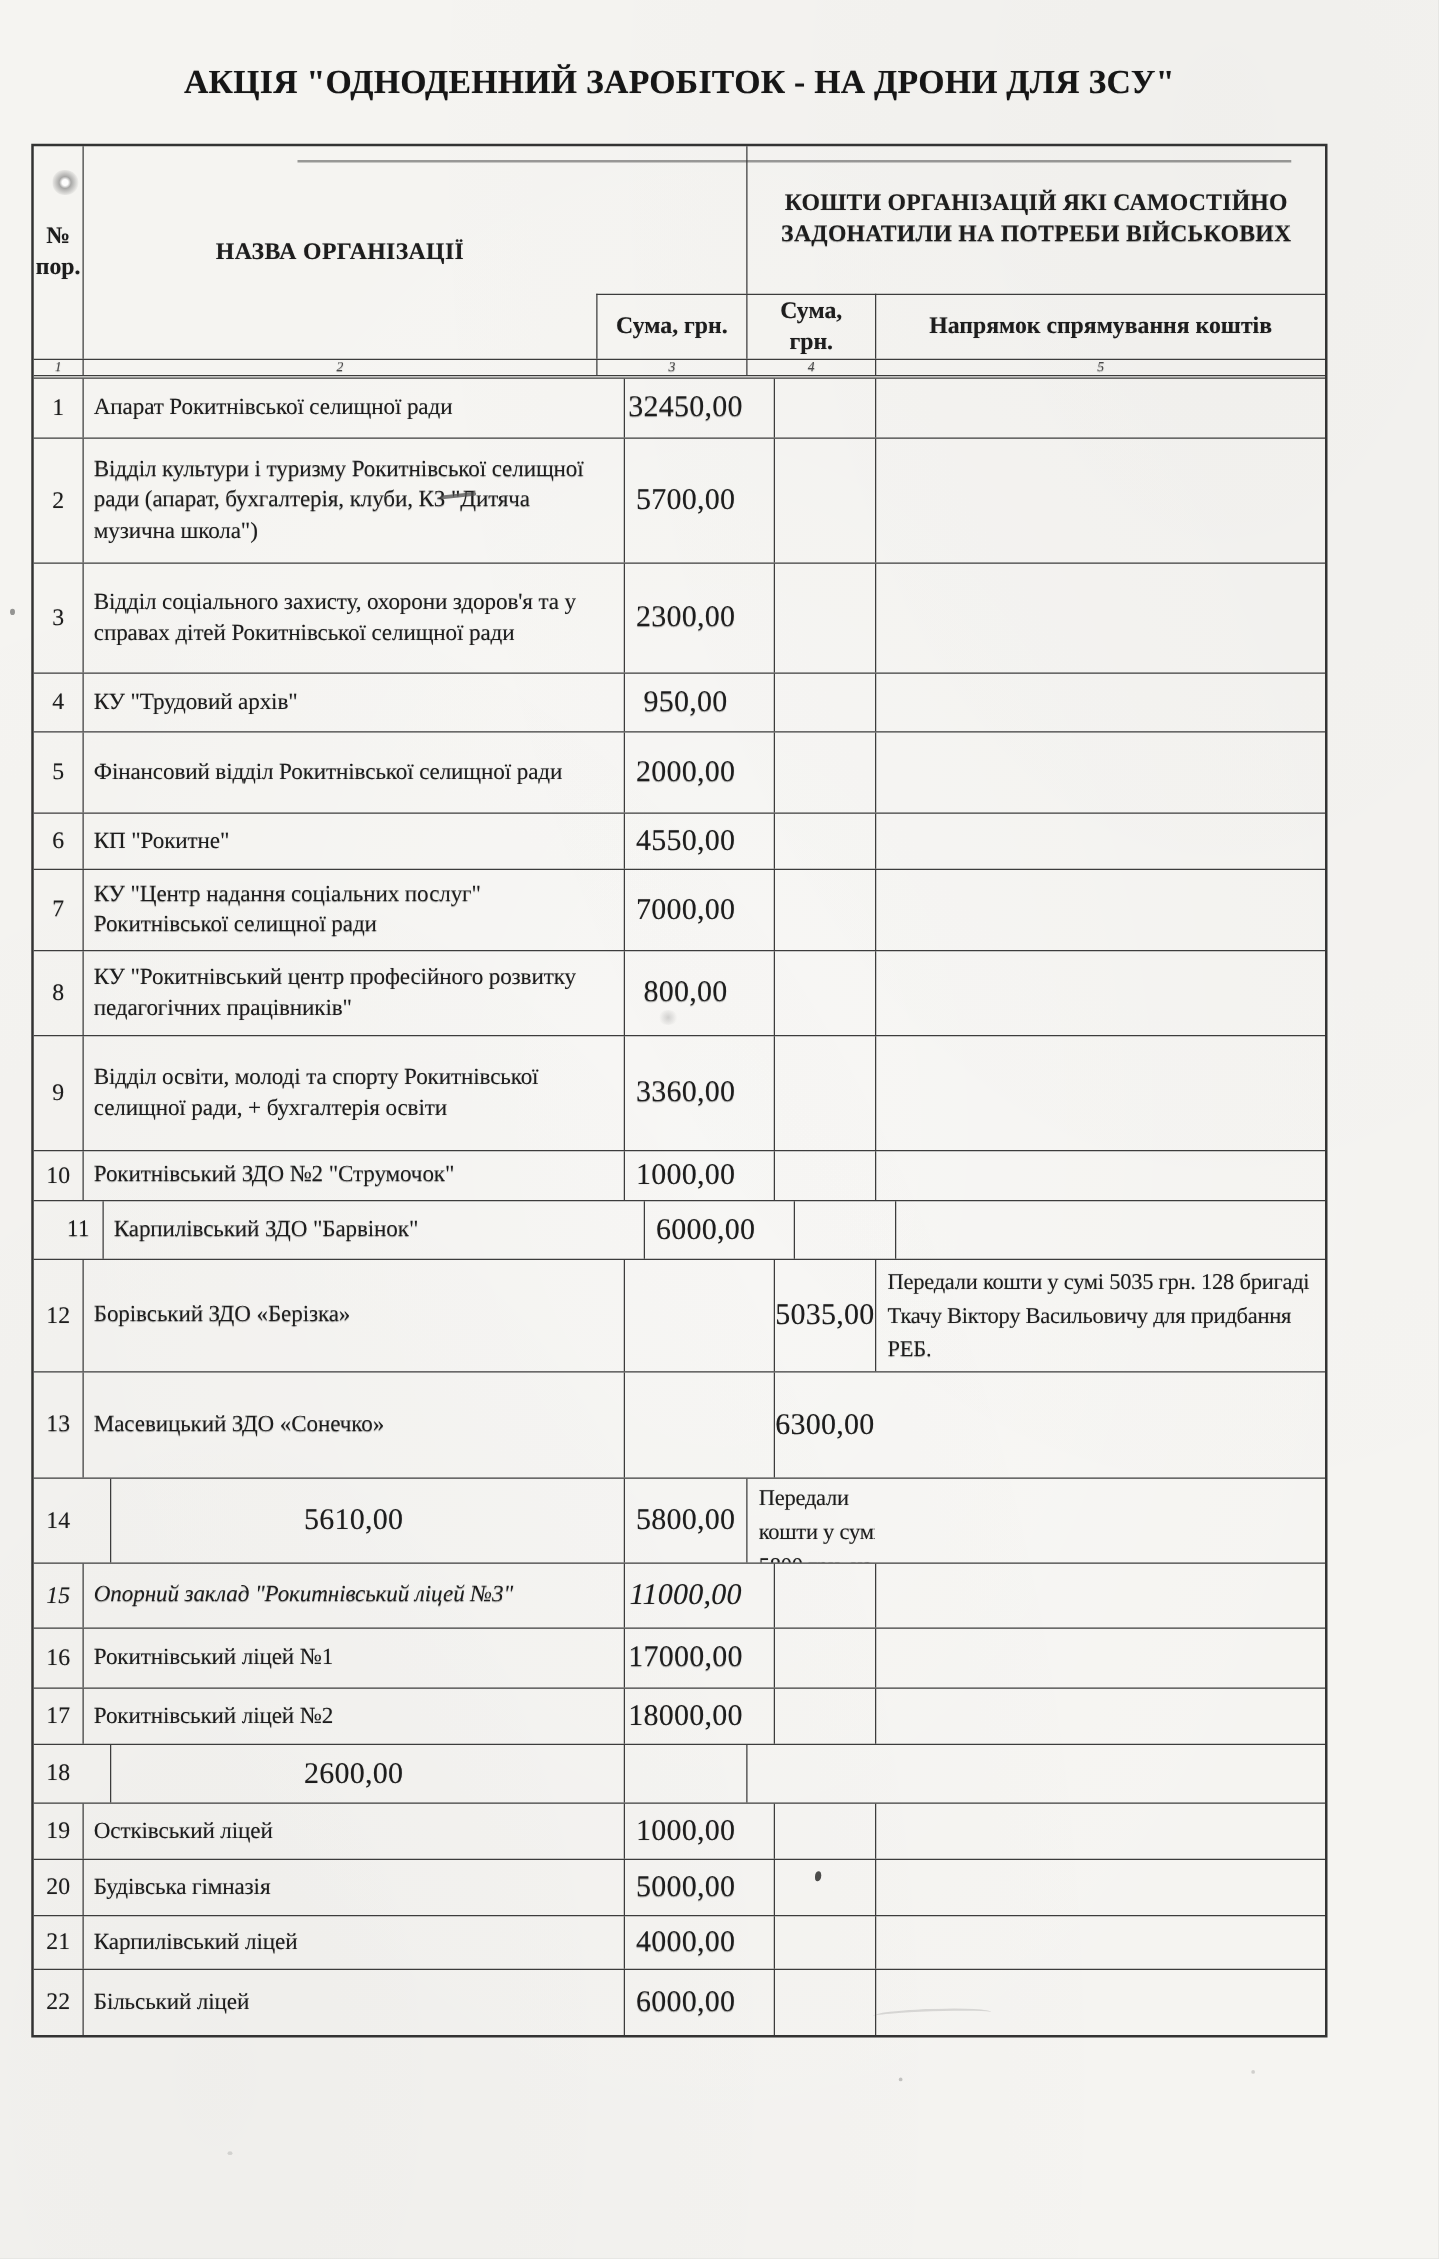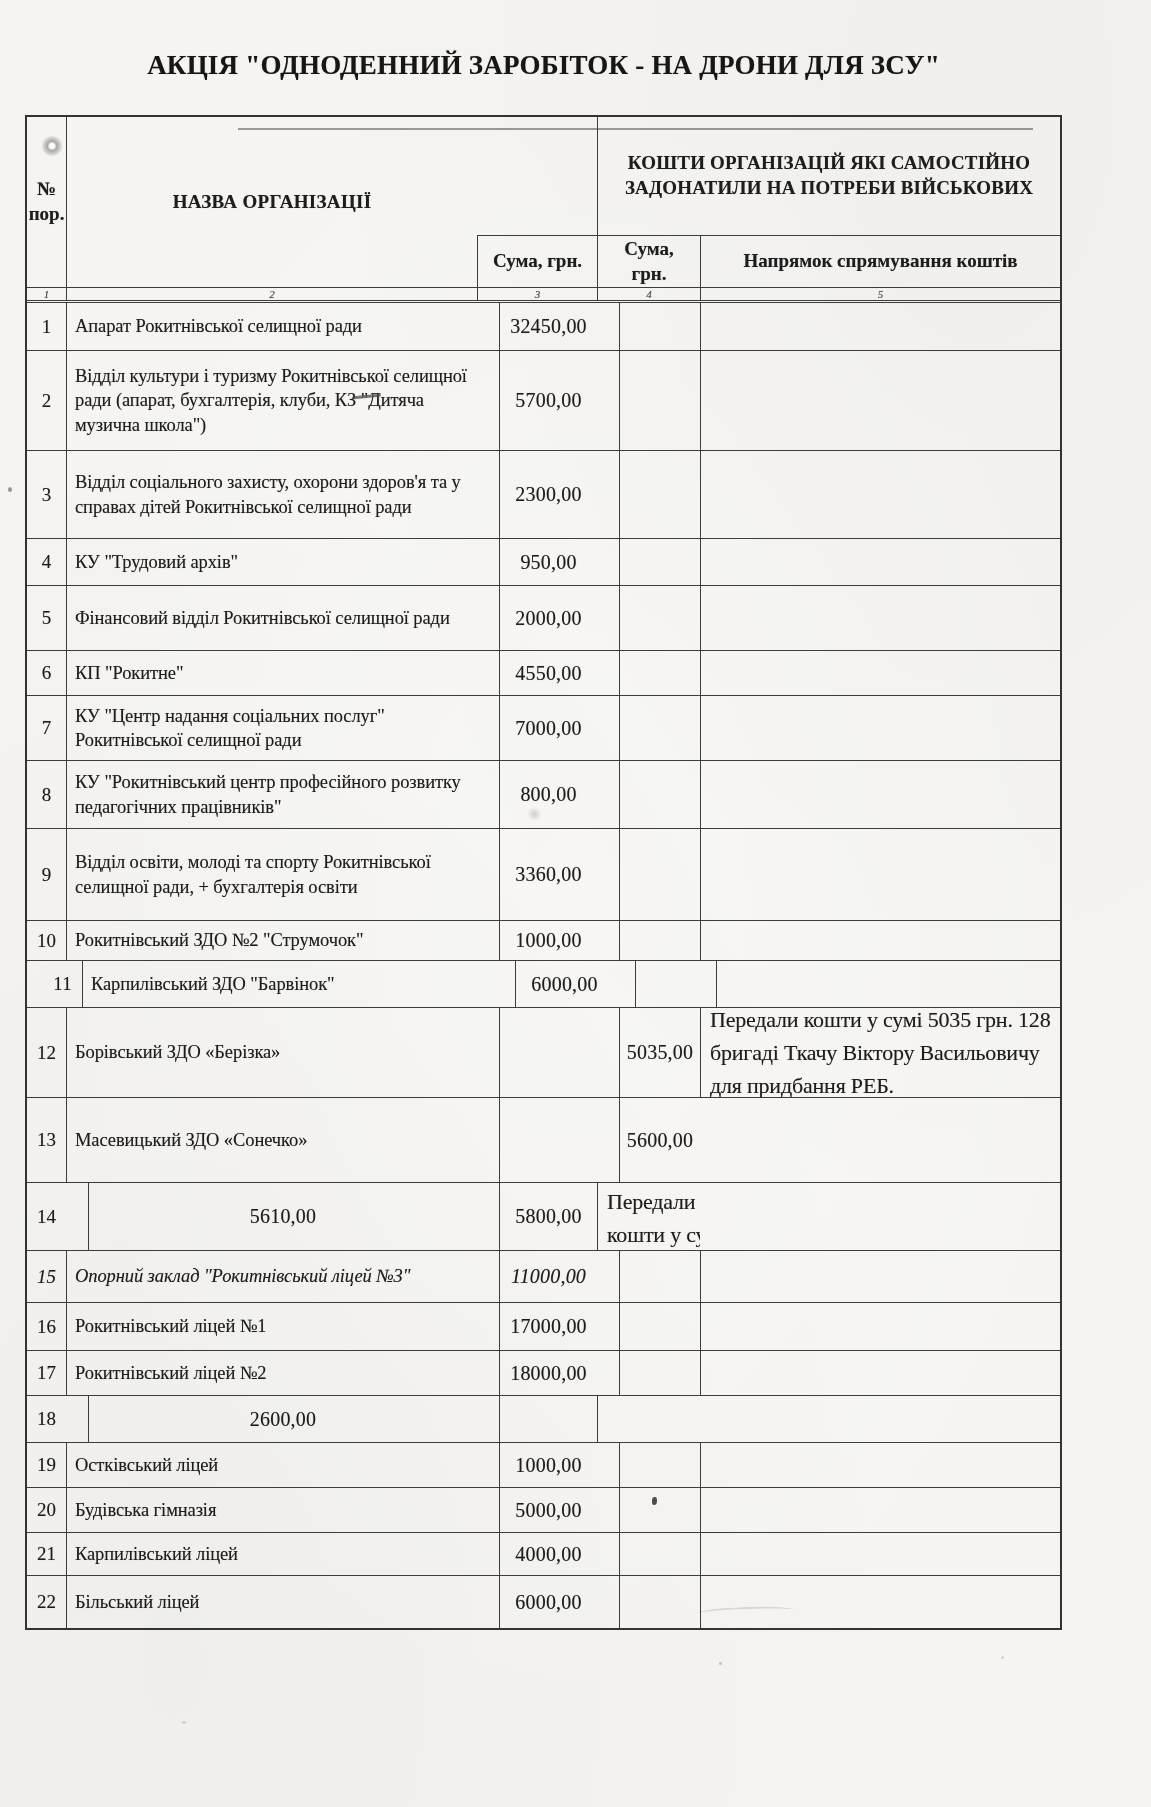--- a/index.html
+++ b/index.html
@@ -68,26 +68,26 @@
   .row>div{box-sizing:border-box;overflow:hidden;}
   .row>div:not(:first-child){border-left:1.5px solid #3c3c3c;}
   .cell-no{display:flex;align-items:center;justify-content:center;font-size:19px;}
   .cell-org{
     display:flex;align-items:center;
     padding:3px 10px 3px 8px;
     font-size:18.5px;line-height:1.32;letter-spacing:-0.1px;
   }
   .cell-march,.cell-donated{
     display:flex;align-items:center;justify-content:center;
-    font-size:20px;letter-spacing:0.2px;margin-left:22px;
+    font-size:24px;letter-spacing:0.2px;margin-left:22px;
   }
   .cell-dir{
     display:flex;align-items:center;
     padding:3px 8px 3px 9px;
-    font-size:22px;line-height:1.5;letter-spacing:-0.2px;
+    font-size:18px;line-height:1.5;letter-spacing:-0.2px;
   }
   .cell-dir.top{align-items:flex-start;padding-top:2px;}
   
   .artifact{position:absolute;pointer-events:none;}
   .smudge-header{
     left:42px;top:136px;width:21px;height:20px;border-radius:46% 54% 52% 48%;
     background:radial-gradient(circle at 48% 50%, rgba(255,255,255,0.85) 0 16%,
       rgba(105,105,105,0.55) 32%, rgba(135,135,135,0.28) 58%, transparent 75%);
   }
   .double-topline{
@@ -229,21 +229,21 @@
     <div class="cell-no">12</div>
     <div class="cell-org">Борівський ЗДО «Берізка»</div>
     <div class="cell-march"></div>
     <div class="cell-donated">5035,00</div>
     <div class="cell-dir">Передали кошти у сумі 5035 грн. 128 бригаді Ткачу Віктору Васильовичу для придбання РЕБ.</div>
   </div>
         <div class="row" style="height: 85px;">
     <div class="cell-no">13</div>
     <div class="cell-org">Масевицький ЗДО «Сонечко»</div>
     <div class="cell-march"></div>
-    <div class="cell-donated">5600,00</div>
+    <div class="cell-donated">6300,00</div>
   </div>
         <div class="row" style="height: 68px;">
     <div class="cell-no">14</div>
     <div class="cell-march">5610,00</div>
     <div class="cell-donated">5800,00</div>
     <div class="cell-dir top">Передали кошти у сумі 5800 грн. на ремонт автомобіля Бокеєву Юрію Анатолійовичу</div>
   </div>
         <div class="row" style="height: 52px; font-style: italic;">
     <div class="cell-no">15</div>
     <div class="cell-org">Опорний заклад "Рокитнівський ліцей №3"</div>

